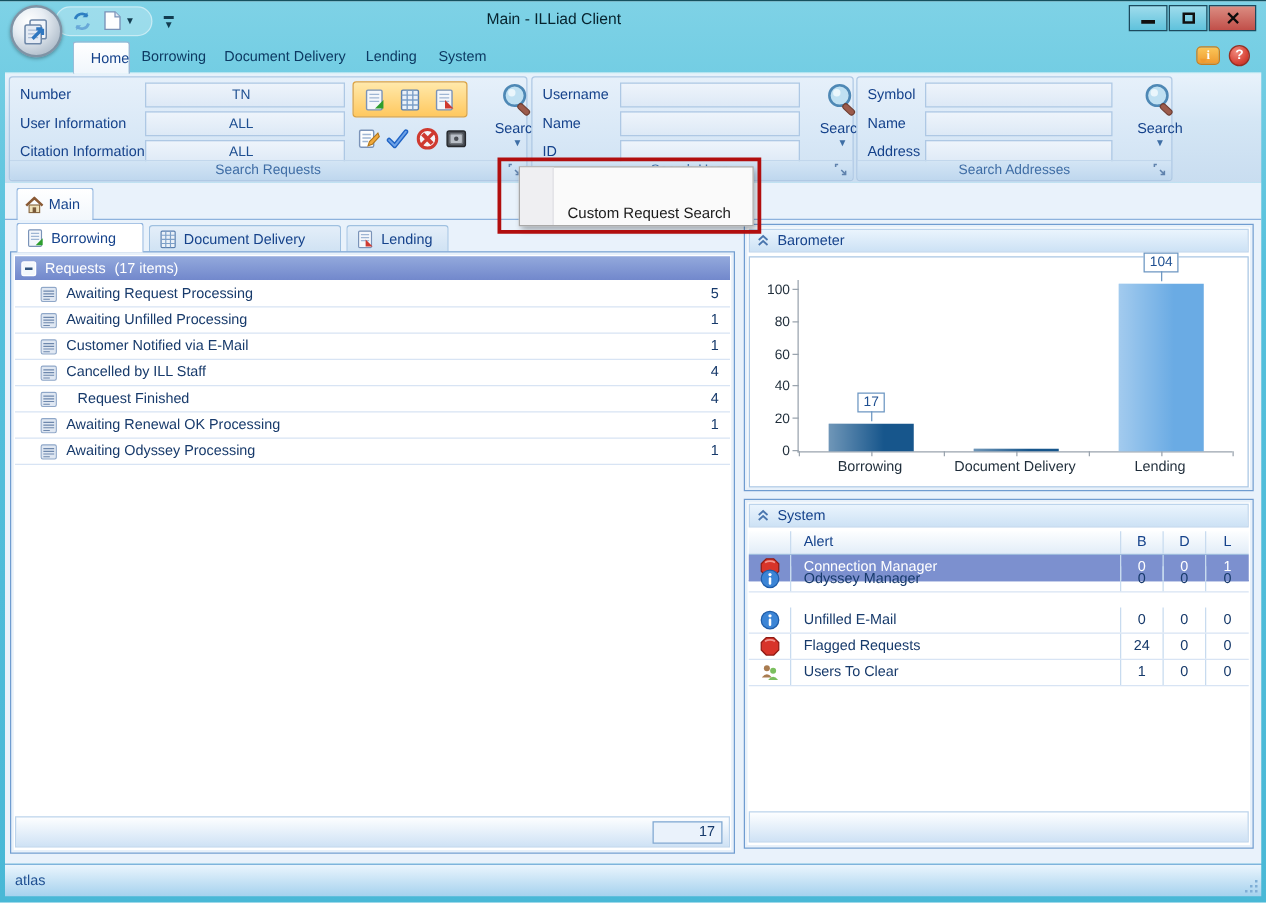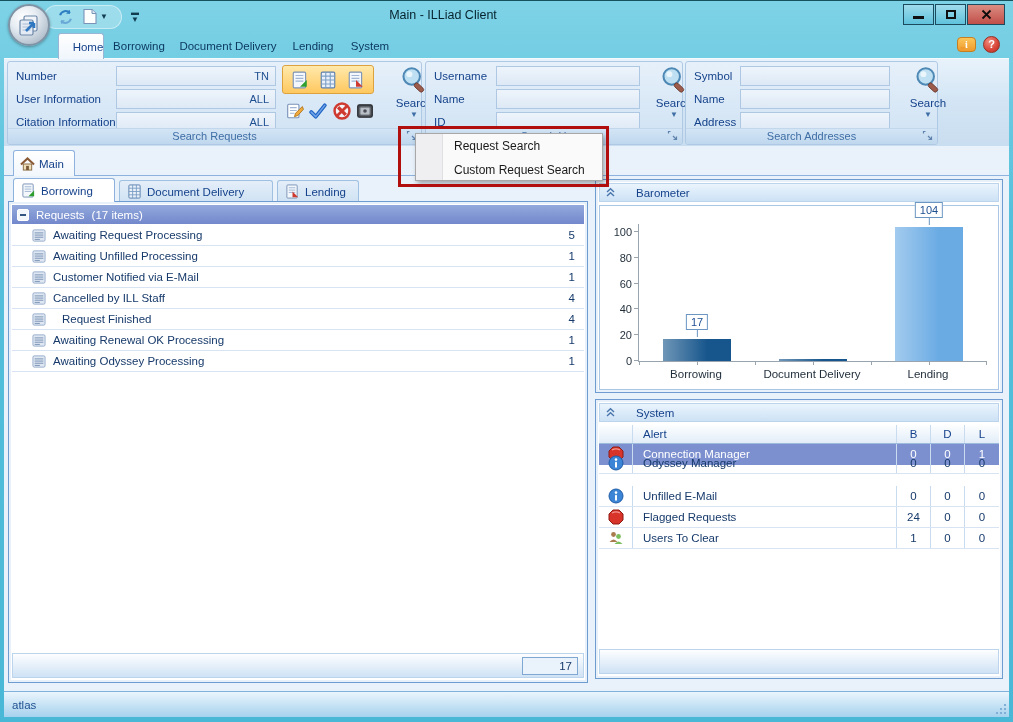--- a/index.html
+++ b/index.html
@@ -52,21 +52,21 @@
   .g1 { left:3px;   width:415px; }
   .g2 { left:421px; width:258px; }
   .g3 { left:681px; width:253px; }
   .rg-footer { position:absolute; left:0; bottom:0; width:100%; height:16px;
     background:linear-gradient(#d3e5f5,#bfd7ee); border-top:1px solid #c2d7ec; border-radius:0 0 3px 3px;
     color:#3f6da5; font-size:11px; line-height:15px; text-align:center; }
   .launcher { position:absolute; bottom:2px; width:12px; height:12px; }
   .fieldrow { position:absolute; height:20px; display:flex; align-items:center; }
   .f-label { color:#15428b; font-size:11.5px; }
   .f-box { position:absolute; height:20px; border:1px solid #aec8e4;
-    background:linear-gradient(#eef4fb,#dde9f6); display:flex; align-items:center; justify-content:flex-end;
+    background:linear-gradient(#eef4fb,#dde9f6); display:flex; align-items:center; justify-content:center;
     padding-right:6px; color:#1e4f91; font-size:11px; }
   .searchbtn { position:absolute; top:3px; width:48px; height:64px; display:flex; flex-direction:column;
     align-items:center; justify-content:flex-start; color:#15428b; font-size:11.5px; border-radius:3px;margin-left:16px; }
   .searchbtn .caret { font-size:8px; color:#3e6ea5; margin-top:1px; }
   .orange-panel { position:absolute; left:274px; top:3px; width:92px; height:29px; border-radius:3px;
     background:linear-gradient(#ffe9ab,#ffc85f); border:1px solid #dda23e;
     display:flex; align-items:center; justify-content:space-around; padding:0 3px; }
   .icon-row2 { position:absolute; left:274px; top:36px; width:96px; height:26px;
     display:flex; align-items:center; justify-content:space-between; padding:0 2px; }
   .tool-btn { width:22px; height:22px; display:flex; align-items:center; justify-content:center; }
@@ -112,21 +112,21 @@
   .req-total-box { position:absolute; right:5px; top:3px; width:56px; height:18px;
     background:#eaf2fb; border:1px solid #7fa7d1; color:#173a6b; text-align:right; padding:2px 5px 0 0; }
 
   
   .side-panel { position:absolute; left:591px; width:408px; border:1px solid #6f9cd0; background:#ffffff;
     box-shadow:inset 0 0 0 2px #e8f1fa; }
   .barometer-panel { top:33px; height:214px; }
   .system-panel { top:253px; height:280px; }
   .panel-header { position:absolute; left:3px; top:3px; width:400px; height:19px;
     background:linear-gradient(#eaf4fd,#cde2f5); border:1px solid #bcd4ec; color:#15428b;
-    display:flex; align-items:center; gap:20px; padding-left:5px; }
+    display:flex; align-items:center; gap:6px; padding-left:5px; }
 
   
   .chart-box { position:absolute; left:3px; top:25px; width:400px; height:185px; border:1px solid #a9c6e4;
     background:#ffffff; }
   .plot { position:absolute; left:38px; top:18px; width:348px; height:138px;
     border-left:1px solid #9aa4ae; border-bottom:1px solid #9aa4ae; }
   .ytick { position:absolute; right:100%; margin-right:7px; width:24px; text-align:right;
     color:#1f2d3a; font-size:11px; }
   .ytickmark { position:absolute; left:-5px; width:5px; height:1px; background:#9aa4ae; }
   .xtick { position:absolute; top:100%; width:1px; height:4px; background:#9aa4ae; }
@@ -714,22 +714,19 @@
         <i style="right:4px;bottom:0;position:absolute;"></i>
       <i style="right:8px;bottom:0;position:absolute;"></i>
         <i style="right:0;bottom:4px;position:absolute;"></i>
       <i style="right:4px;bottom:4px;position:absolute;"></i>
         <i style="right:0;bottom:8px;position:absolute;"></i>
     </div>
   </div>
 
   <div class="menu-popup">
     <div class="menu-gutter"></div>
-    <div class="menu-item" style="top:0;">
-        <span>Request Search</span>
-      </div>
     <div class="menu-item" style="top:24px;">
         <span>Custom Request Search</span>
       </div>
   </div>
   <div class="red-box"></div>
 
 </div>
 
 </body></html>

